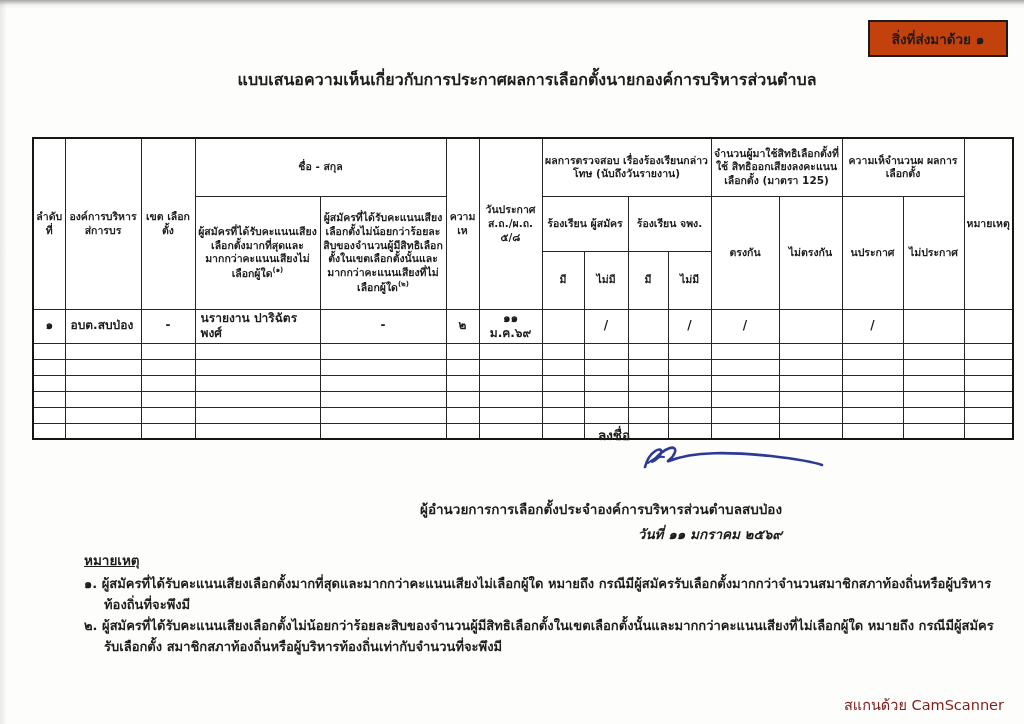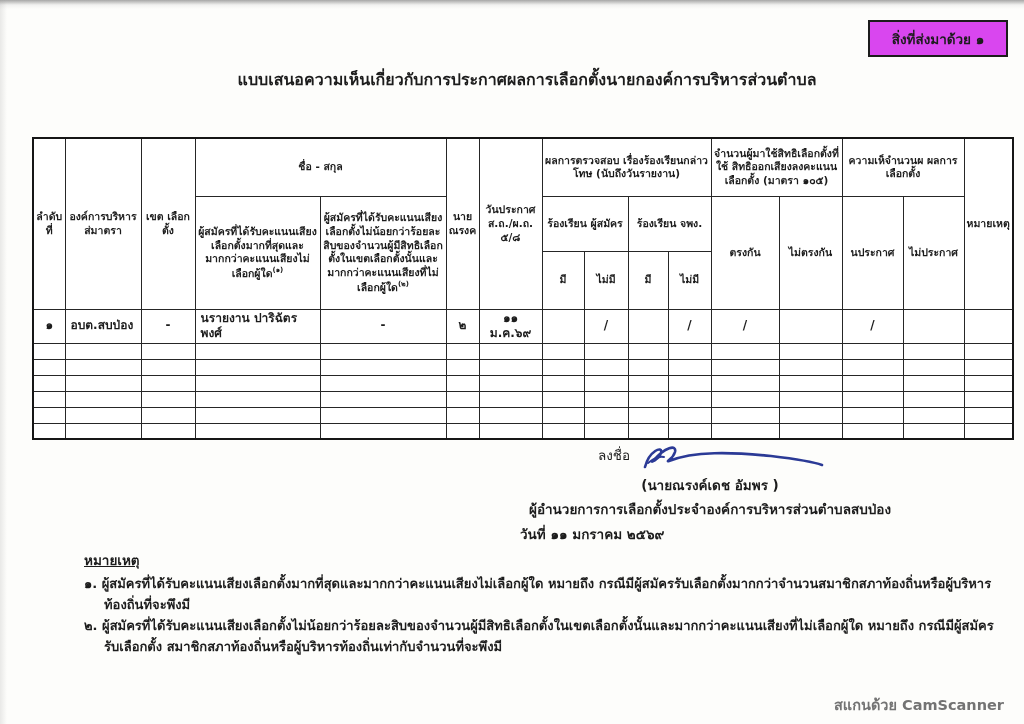--- a/index.html
+++ b/index.html
@@ -11,58 +11,58 @@
     color:#1c1c1c;
   }
   .scan-edge-top { position:absolute; top:0; left:0; right:0; height:9px;
     background:linear-gradient(to bottom, rgba(110,110,110,.6), rgba(190,190,190,.18) 55%, rgba(255,255,255,0)); }
   .scan-edge-left { position:absolute; top:0; left:0; bottom:0; width:7px;
     background:linear-gradient(to right, rgba(160,160,160,.22), rgba(255,255,255,0)); }
 
   .attach-box {
     position:absolute; top:20px; left:868px; width:140px; height:37px;
     border:2px solid #1c1c1c; display:flex; align-items:center; justify-content:center;
-    font-weight:bold; font-size:13.5px; background:#d946ef;
+    font-weight:bold; font-size:13.5px; background:#c2410c;
   }
   .title-block { position:absolute; top:64px; left:0; width:1024px; text-align:center;
     font-weight:bold; font-size:16px; line-height:31px;margin-left:15px; }
 
   table.main { position:absolute; left:32px; top:137px; border-collapse:collapse;
     table-layout:fixed; border:2px solid #161616; background:#fff; }
   table.main th, table.main td {
     border:1px solid #262626; padding:1px 2px; text-align:center; vertical-align:middle;
     font-weight:bold; font-size:10.5px; line-height:1.3; overflow:hidden;
   }
   tr.h1 { height:58px; } tr.h2 { height:55px; } tr.h3 { height:58px; }
   th.small-head { font-size:10.5px; }
   th.long-head { font-size:9.6px; line-height:1.45; padding:1px 4px; }
   th.brk { word-break:break-all; }
   sup.ref { font-size:7px; vertical-align:super; }
   tr.data { height:33px; }
   tr.data td { font-size:12px; }
   tr.data td:nth-child(2), tr.data td:nth-child(4) { text-align:left; padding-left:5px; }
   tr.empty-row { height:16px; }
 
-  .sig-label { position:absolute; top:444px; left:598px; font-size:13.5px; font-weight:normal; }
+  .sig-label { position:absolute; top:424px; left:598px; font-size:13.5px; font-weight:bold; }
   .sig-svg { position:absolute; top:436px; left:636px; }
   .sig-name { position:absolute; top:474px; left:520px; width:380px; text-align:center;
     font-size:13.5px; font-weight:bold; }
-  .sig-pos { position:absolute; top:498px; left:420px; width:580px; text-align:center;
+  .sig-pos { position:absolute; top:498px; left:420px; width:580px; 
     font-size:13.5px; font-weight:bold; }
-  .sig-date { position:absolute; top:523px; left:520px; width:380px; 
-    font-size:13.5px; font-weight:bold; }
+  .sig-date { position:absolute; top:523px; left:520px; width:380px; text-align:center;
+    font-size:13.5px; font-weight:bold;font-style:italic; }
 
   .notes { position:absolute; top:550px; left:84px; width:920px; font-size:13px;
     font-weight:bold; line-height:21px; }
   .notes-heading { display:inline-block; text-decoration:underline; font-size:13.5px;
     margin-bottom:2px; }
   .note-item { padding-left:20px; text-indent:-20px; }
 
   .scan-credit { position:absolute; right:20px; bottom:8px; font-size:14.5px;
-    color:#737373; font-weight:bold;margin-top:36px; }
+    color:#7f1d1d; font-weight:normal;margin-top:36px; }
 </style>
 </head>
 <body>
 
 <div class="page">
   <div class="scan-edge-top"></div>
   <div class="scan-edge-left"></div>
 
   <div class="attach-box">
     <span>สิ่งที่ส่งมาด้วย ๑</span>
@@ -87,27 +87,27 @@
         <col style="width:43px">
         <col style="width:68px">
       <col style="width:63px">
         <col style="width:61px">
         <col style="width:61px">
       <col style="width:44px">
     </colgroup>
     <thead>
       <tr class="h1">
         <th rowspan="3" class="small-head brk">ลำดับที่</th>
-        <th rowspan="3" class="small-head">องค์การบริหาร ส่มาตรา</th>
+        <th rowspan="3" class="small-head">องค์การบริหาร ส่การบร</th>
         <th rowspan="3" class="small-head">เขต เลือกตั้ง</th>
         <th colspan="2">ชื่อ - สกุล</th>
-        <th rowspan="3" class="small-head brk">นายณรงค</th>
+        <th rowspan="3" class="small-head brk">ความเห</th>
         <th rowspan="3" class="small-head">วันประกาศ ส.ถ./ผ.ถ. ๕/๘</th>
         <th colspan="4">ผลการตรวจสอบ เรื่องร้องเรียนกล่าวโทษ (นับถึงวันรายงาน)</th>
-        <th colspan="2">จำนวนผู้มาใช้สิทธิเลือกตั้งที่ใช้ สิทธิออกเสียงลงคะแนนเลือกตั้ง (มาตรา ๑๐๕)</th>
+        <th colspan="2">จำนวนผู้มาใช้สิทธิเลือกตั้งที่ใช้ สิทธิออกเสียงลงคะแนนเลือกตั้ง (มาตรา 125)</th>
         <th colspan="2">ความเห็จำนวนผ ผลการเลือกตั้ง</th>
         <th rowspan="3" class="small-head">หมายเหตุ</th>
       </tr>
       <tr class="h2">
         <th rowspan="2" class="long-head"><span>ผู้สมัครที่ได้รับคะแนนเสียงเลือกตั้งมากที่สุดและมากกว่าคะแนนเสียงไม่เลือกผู้ใด</span><sup class="ref">(๑)</sup></th>
         <th rowspan="2" class="long-head"><span>ผู้สมัครที่ได้รับคะแนนเสียงเลือกตั้งไม่น้อยกว่าร้อยละสิบของจำนวนผู้มีสิทธิเลือกตั้งในเขตเลือกตั้งนั้นและมากกว่าคะแนนเสียงที่ไม่เลือกผู้ใด</span><sup class="ref">(๒)</sup></th>
         <th colspan="2">ร้องเรียน ผู้สมัคร</th>
         <th colspan="2">ร้องเรียน จพง.</th>
         <th rowspan="2">ตรงกัน</th>
         <th rowspan="2">ไม่ตรงกัน</th>
@@ -251,21 +251,20 @@
           <td></td>
         </tr>
       </tbody>
   </table>
 
   <span class="sig-label">ลงชื่อ</span>
   <svg class="sig-svg" width="195" height="48" viewBox="0 0 195 48">
     <path d="M9,31 C13,15 27,9 25,17 C23,24 13,27 17,25 C29,11 41,8 39,16 C37,23 29,26 33,25 C58,15 95,16 135,20 C160,23 178,26 186,29" fill="none" stroke="#2b3a96" stroke-width="2.6" stroke-linecap="round"></path>
     <path d="M12,27 C18,22 24,20 28,21" fill="none" stroke="#2b3a96" stroke-width="2" stroke-linecap="round"></path>
   </svg>
-  <div class="sig-name">(นายณรงค์เดช อัมพร )</div>
   <div class="sig-pos">ผู้อำนวยการการเลือกตั้งประจำองค์การบริหารส่วนตำบลสบป่อง</div>
   <div class="sig-date">วันที่ ๑๑ มกราคม ๒๕๖๙</div>
 
   <div class="notes">
     <span class="notes-heading">หมายเหตุ</span>
     <div class="note-item">๑. ผู้สมัครที่ได้รับคะแนนเสียงเลือกตั้งมากที่สุดและมากกว่าคะแนนเสียงไม่เลือกผู้ใด หมายถึง กรณีมีผู้สมัครรับเลือกตั้งมากกว่าจำนวนสมาชิกสภาท้องถิ่นหรือผู้บริหารท้องถิ่นที่จะพึงมี</div>
     <div class="note-item">๒. ผู้สมัครที่ได้รับคะแนนเสียงเลือกตั้งไม่น้อยกว่าร้อยละสิบของจำนวนผู้มีสิทธิเลือกตั้งในเขตเลือกตั้งนั้นและมากกว่าคะแนนเสียงที่ไม่เลือกผู้ใด หมายถึง กรณีมีผู้สมัครรับเลือกตั้ง สมาชิกสภาท้องถิ่นหรือผู้บริหารท้องถิ่นเท่ากับจำนวนที่จะพึงมี</div>
   </div>
 
   <div class="scan-credit">สแกนด้วย CamScanner</div>

